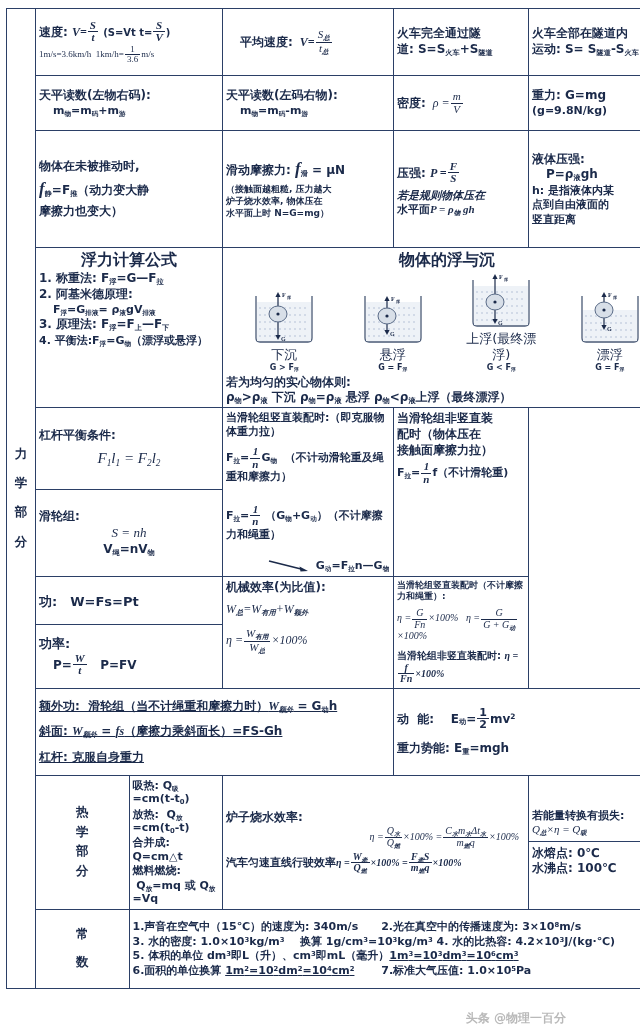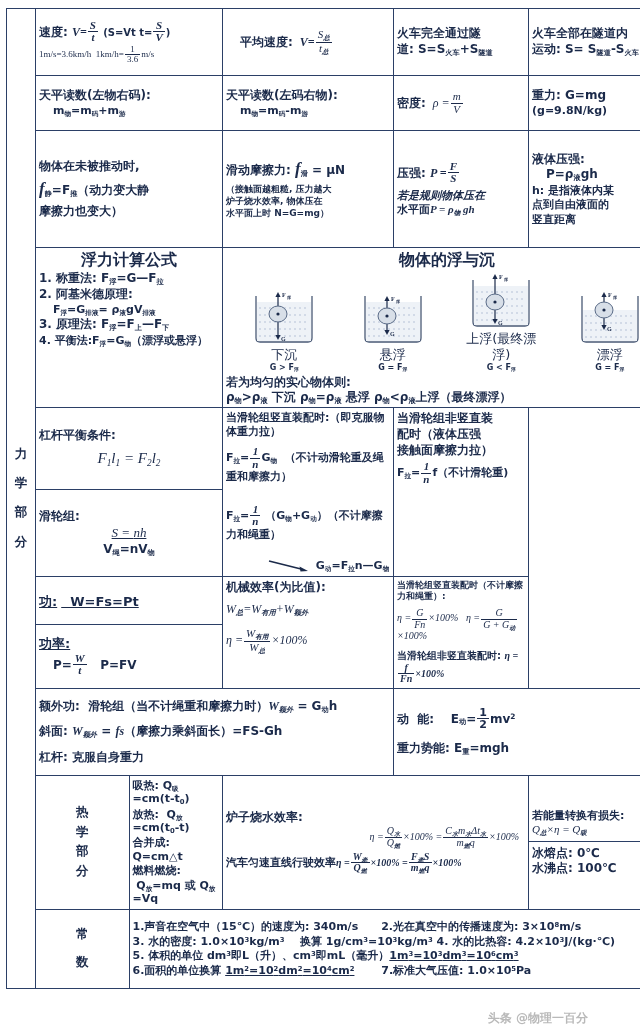--- a/index.html
+++ b/index.html
@@ -25,21 +25,21 @@
     text-align:center;
     font-weight:bold;
     font-size:12.5px;
     letter-spacing:0;
     padding:0;
   }
   .sect span{display:block;line-height:2.35;}
 
   
   .cn{font-family:"DejaVu Sans","Liberation Sans",sans-serif;font-weight:bold;}
-  .t13{font-size:13px;text-decoration:underline;}
+  .t13{font-size:13px;}
   .t12{font-size:12px;}
   .t11{font-size:11px;}
   .t10{font-size:10px;}
   .t9{font-size:9px;}
   .center{text-align:center;}
   .it{font-style:italic;font-family:"Liberation Serif","DejaVu Serif",serif;}
   sub{font-size:.62em;vertical-align:-.28em;}
   sup{font-size:.62em;vertical-align:.5em;}
   .sb{font-size:.6em;vertical-align:-.25em;font-weight:bold;}
 
@@ -56,21 +56,21 @@
   .bk{text-align:center;width:88px;}
   .bk svg{display:block;margin:0 auto;}
   .bk .cap{font-size:13px;font-weight:normal;line-height:1.25;margin-top:1px;}
   .bk .rel{font-size:8px;font-weight:bold;}
 
   .title-c{text-align:center;font-size:16px;font-weight:bold;}
 
   
   .foot{
     position:absolute;left:0;right:0;bottom:2px;
-    text-align:right;padding-right:52px;
+    text-align:right;padding-right:74px;
     font-size:12px;color:#b9b9b9;font-weight:bold;
     font-family:"DejaVu Sans","Liberation Sans",sans-serif;
   }
   .arrow{display:inline-block;vertical-align:middle;margin:0 2px;}
 </style>
 </head>
 <body>
 
 <div class="page">
 
@@ -293,21 +293,21 @@
       <span class="row cn t11" style="margin-top:18px;padding-left:40px;">
         <svg class="arrow" width="42" height="14" viewBox="0 0 42 14">
           <line x1="1" y1="2" x2="33" y2="10" stroke="#1b2a4a" stroke-width="1.4"></line>
           <path d="M40 12 l-8.5 -4.5 l1 5 z" fill="#1b2a4a"></path>
         </svg>
         G<span class="sb">动</span>=F<span class="sb">拉</span>n—G<span class="sb">物</span>
       </span>
     </td>
     <td rowspan="2" style="vertical-align:top;">
       <span class="row cn t12">当滑轮组非竖直装</span>
-      <span class="row cn t12">配时（液体压强</span>
+      <span class="row cn t12">配时（物体压在</span>
       <span class="row cn t12">接触面摩擦力拉）</span>
       <span class="row cn t11" style="margin-top:4px;">
         F<span class="sb">拉</span>=<span class="fr it t11"><span class="n">1</span><span class="d">n</span></span>f（不计滑轮重)
       </span>
     </td>
   </tr>
 
   <tr>
     <td colspan="2" style="height:66px;">
       <span class="row cn t12">滑轮组:</span>
@@ -344,21 +344,21 @@
   <tr>
     <td colspan="2" style="height:54px;">
       <span class="row cn t13">功率:</span>
       <span class="row cn t12 ind">
         P=<span class="fr it t11"><span class="n">W</span><span class="d">t</span></span>&nbsp;&nbsp;&nbsp;P=FV
       </span>
     </td>
   </tr>
 
   <tr>
-    <td colspan="4" style="height:82px;vertical-align:middle;">
+    <td colspan="4" style="height:82px;vertical-align:middle;text-decoration:underline;">
       <span class="row cn t12">
         额外功:&nbsp; 滑轮组（当不计绳重和摩擦力时）<span class="it">W<span class="sb">额外</span></span> = G<span class="sb">动</span>h
       </span>
       <span class="row cn t12" style="margin-top:10px;">
         斜面: <span class="it">W<span class="sb">额外</span></span> = <span class="it">fs</span>（摩擦力乘斜面长）=FS-Gh
       </span>
       <span class="row cn t12" style="margin-top:10px;">杠杆: 克服自身重力</span>
     </td>
     <td colspan="2" style="vertical-align:middle;">
       <span class="row cn t12">

